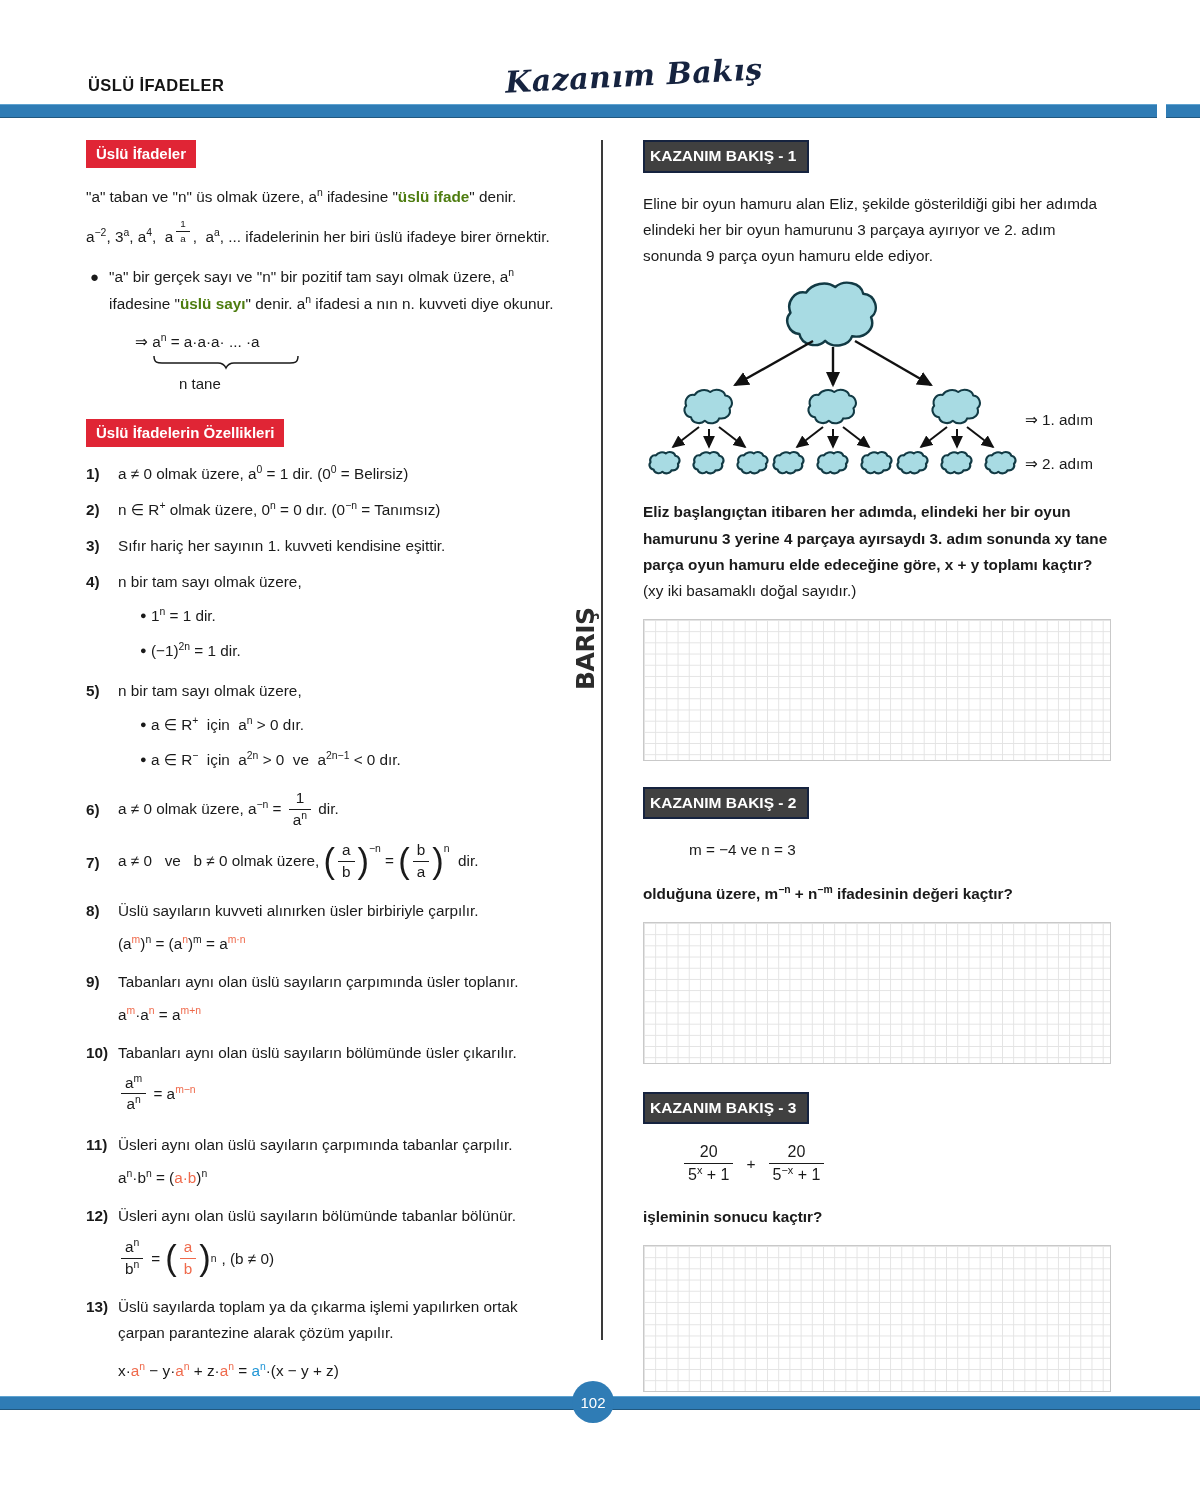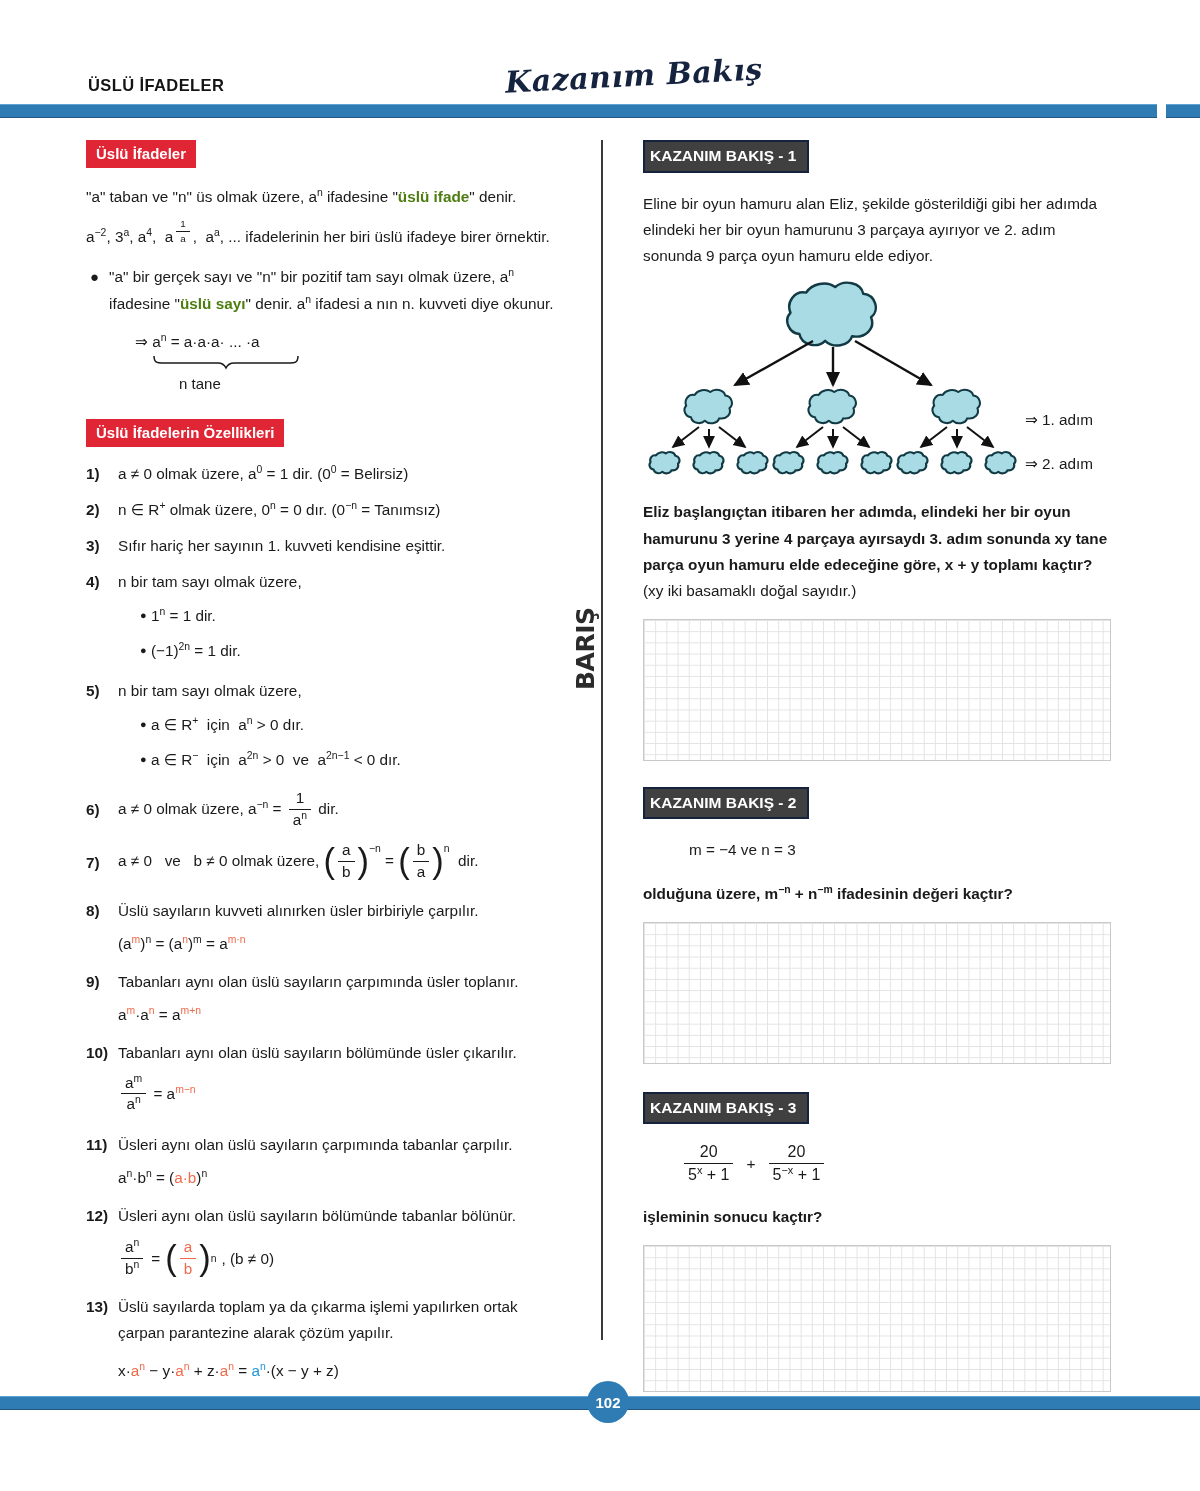--- a/index.html
+++ b/index.html
@@ -34,22 +34,22 @@
     position:absolute;left:1166px;top:104px;width:34px;height:12px;
     background:#2f7cb5;border-top:1px solid #5fa3d0;border-bottom:1px solid #21587f;
   }
 
   
   .botbar{
     position:absolute;left:0;top:1396px;width:1200px;height:12px;
     background:#2f7cb5;border-top:1px solid #5fa3d0;border-bottom:1px solid #21587f;
   }
   .pagenum{
-    position:absolute;left:587px;top:1381px;width:42px;height:42px;border-radius:50%;
-    background:#2f7cb5;color:#fff;font-size:15px;font-weight:bold;
+    position:absolute;left:572px;top:1381px;width:42px;height:42px;border-radius:50%;
+    background:#2f7cb5;color:#fff;font-size:15px;font-weight:normal;
     display:flex;align-items:center;justify-content:center;
   }
 
   
   .col-left{position:absolute;left:86px;top:140px;width:480px;}
   .col-right{position:absolute;left:643px;top:140px;width:470px;}
   .divider{position:absolute;left:601px;top:140px;width:2px;height:1200px;background:#3a3a3a;}
   .spine{
     position:absolute;left:571px;top:690px;
     transform:rotate(-90deg);transform-origin:left top;

